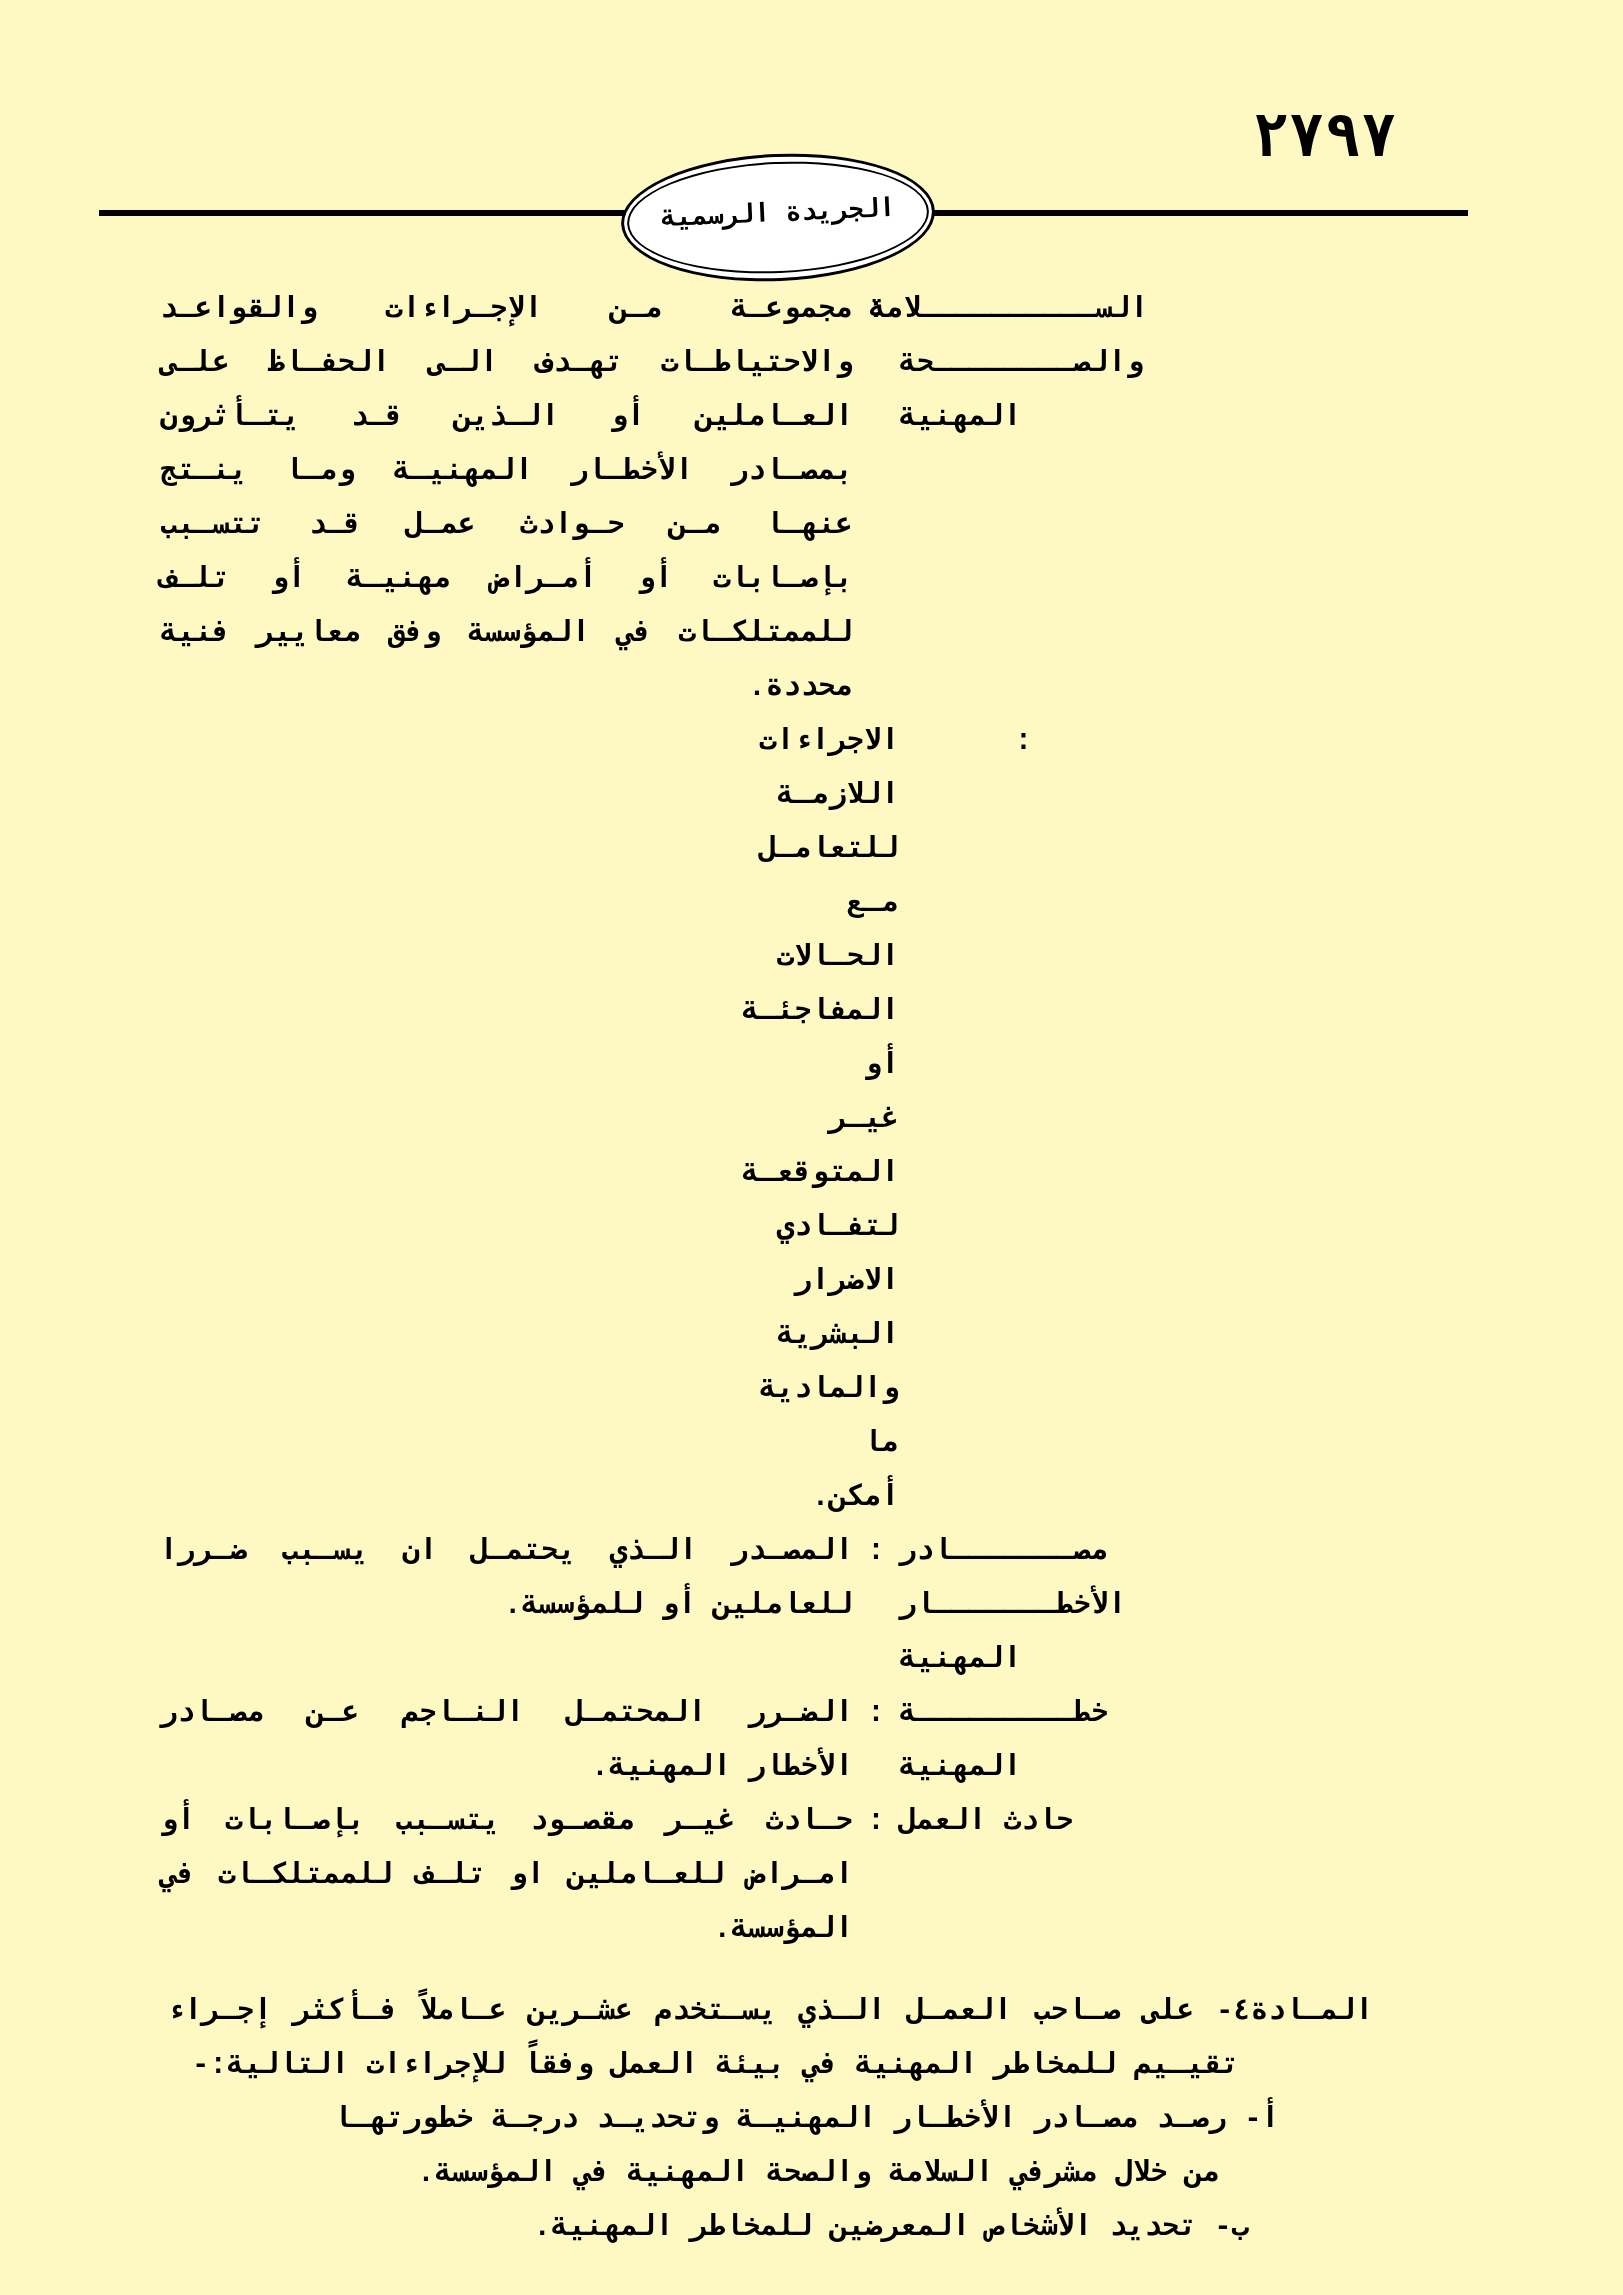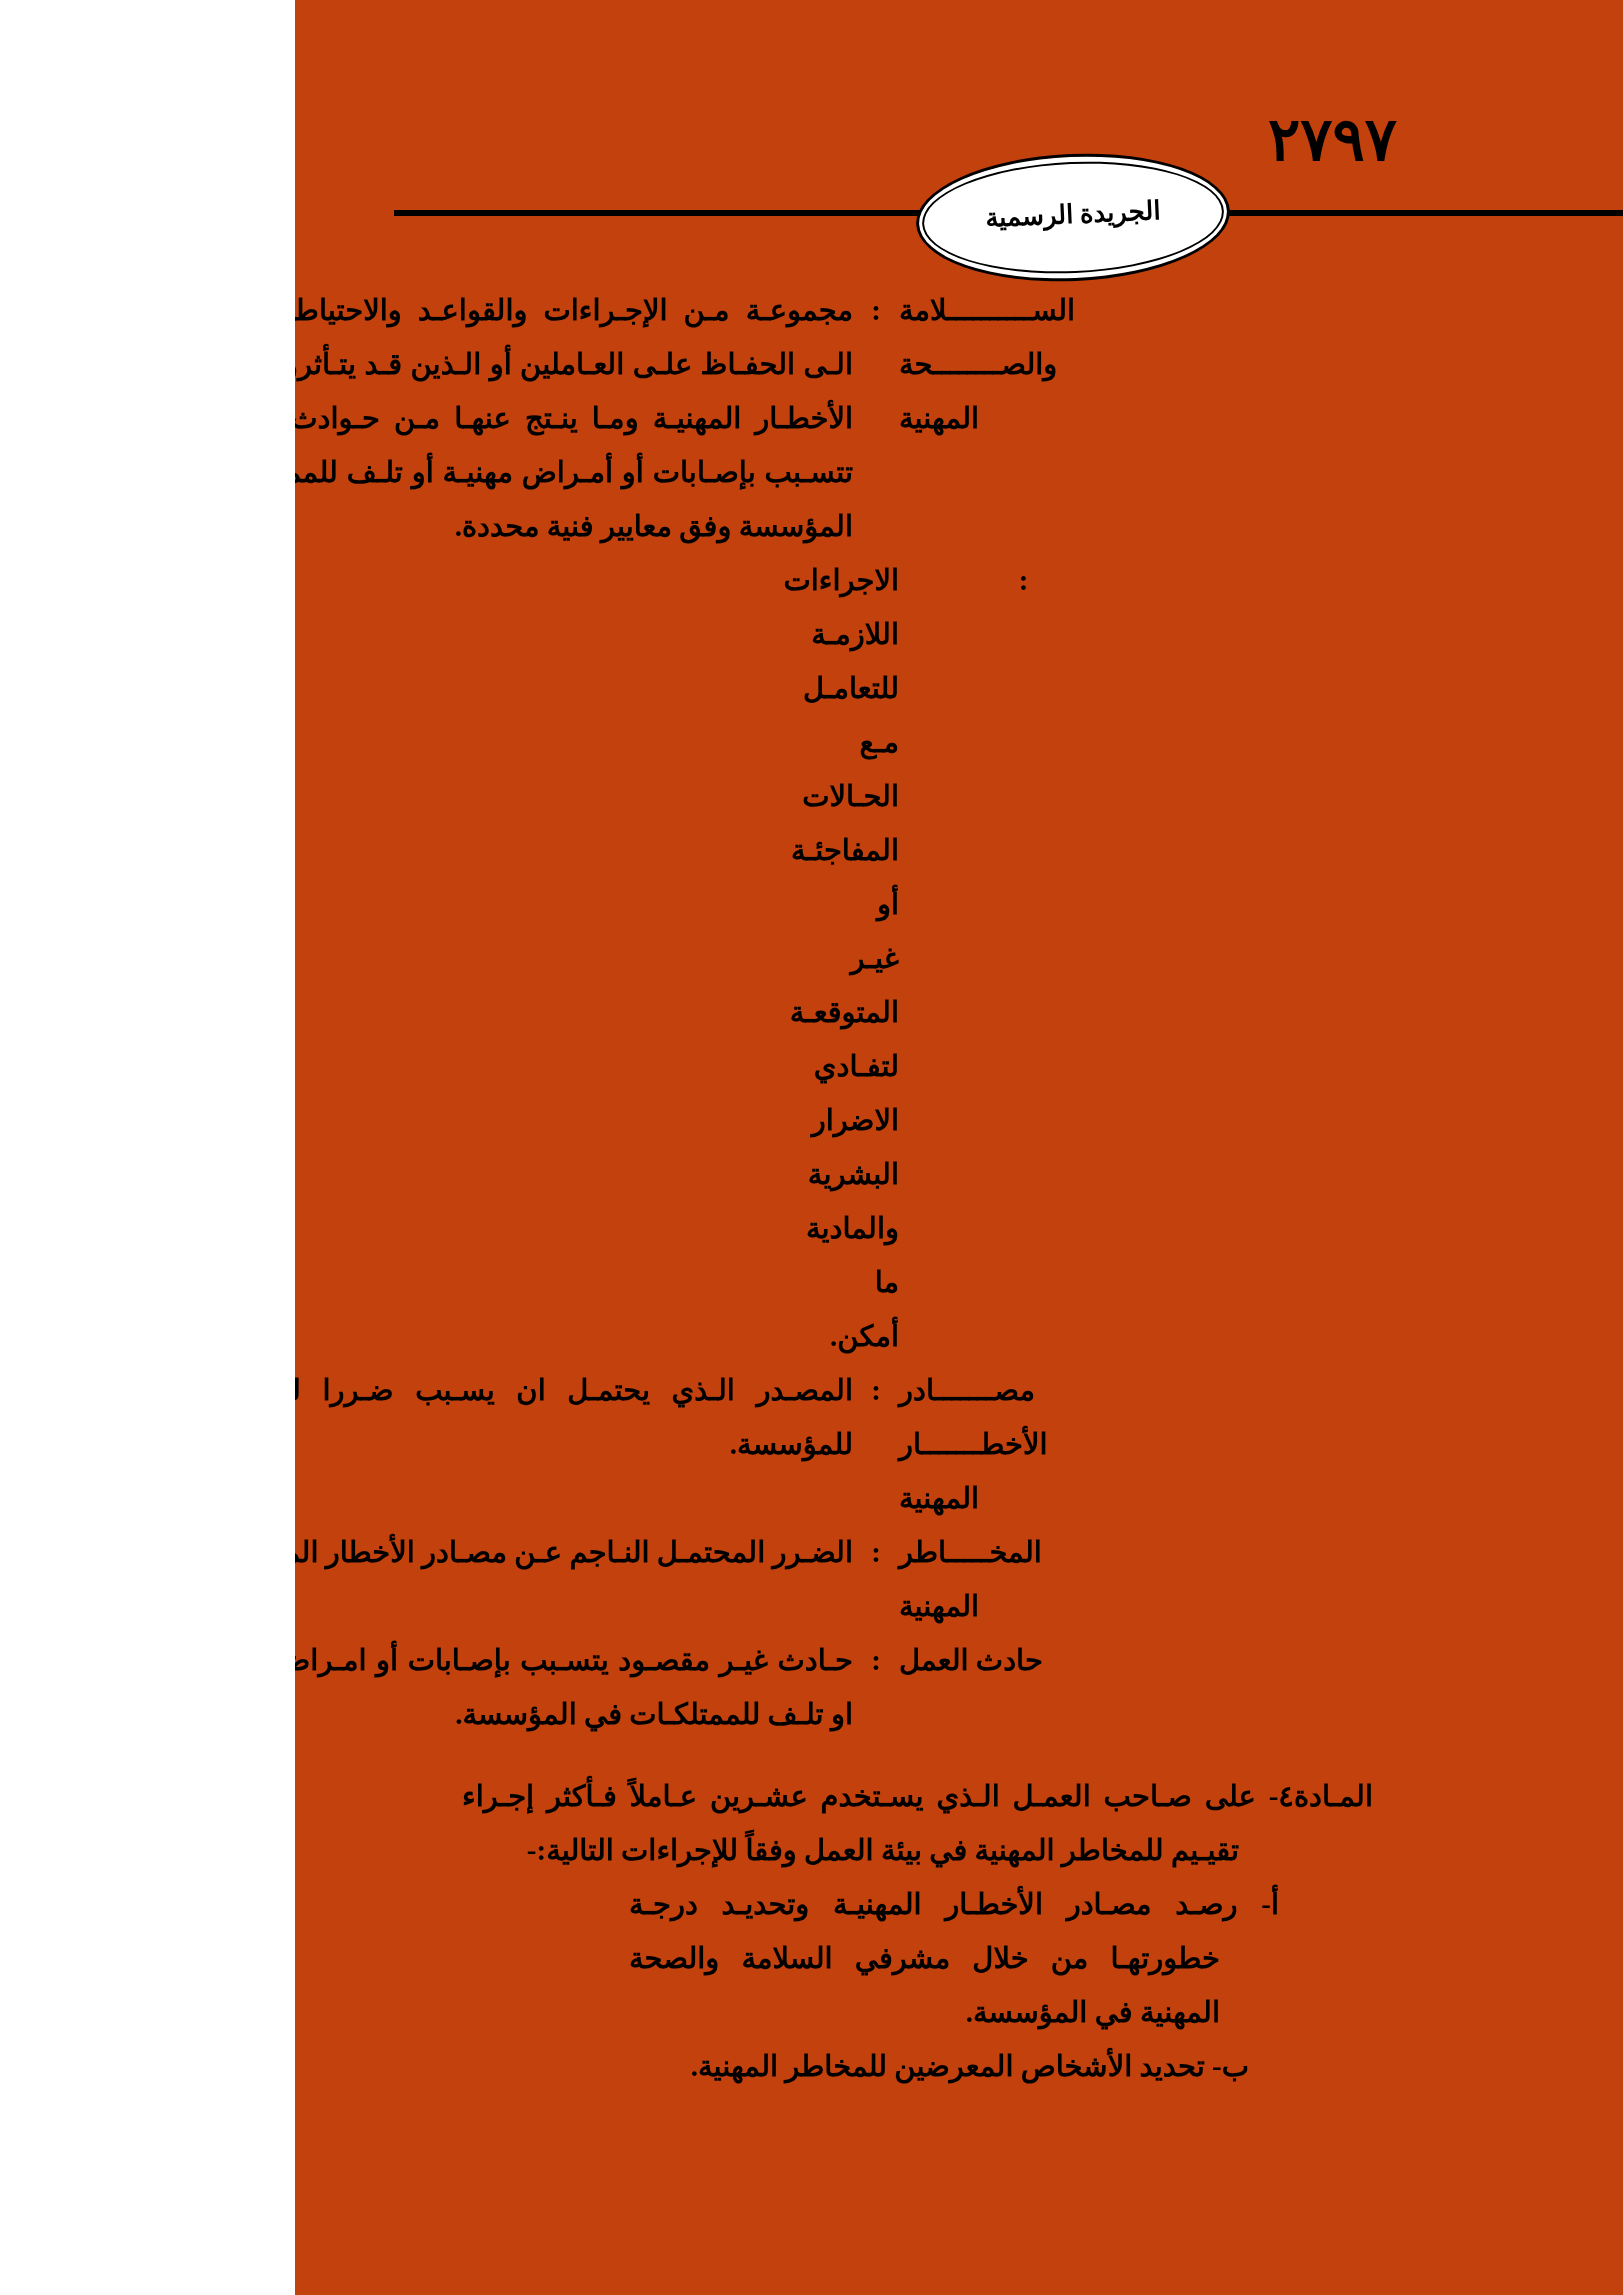--- a/index.html
+++ b/index.html
@@ -1,24 +1,24 @@
 <!DOCTYPE html>
 <html lang="ar" dir="rtl" style="font-size:10.5px"><head>
 <meta charset="utf-8">
 <style>
   * { margin: 0; padding: 0; box-sizing: border-box; }
   html, body { background: #ffffff; }
 
   .page {
     position: relative;
-    width: 1328px;
+    width: 1623px;
     height: 2295px;
-    background: #c2410c;
+    background: #fef9c3;
     direction: rtl;
-    font-family: Liberation Serif, serif;
+    font-family: Liberation Mono, monospace;
     font-weight: 700;
     color: #000;
     overflow: hidden;
     font-size: 29px;
     line-height: 54px;
   }
 
   
   .page-number {
     position: absolute;
@@ -159,21 +159,21 @@
           <span class="term-line">مصـــــــادر</span>
           <span class="term-line">الأخطـــــــار</span>
           <span class="term-line">المهنية</span>
         </div>
         <div class="def-colon">:</div>
         <div class="def-text">المصـدر الـذي يحتمـل ان يسـبب ضـررا للعاملين أو للمؤسسة.</div>
       </div>
 
       <div class="def-row">
         <div class="def-term">
-          <span class="term-line">المخـــــاطر</span>
+          <span class="term-line">خطـــــــــة</span>
           <span class="term-line">المهنية</span>
         </div>
         <div class="def-colon">:</div>
         <div class="def-text">الضـرر المحتمـل النـاجم عـن مصـادر الأخطار المهنية.</div>
       </div>
 
       <div class="def-row">
         <div class="def-term">
           <span class="term-line">حادث العمل</span>
         </div>

